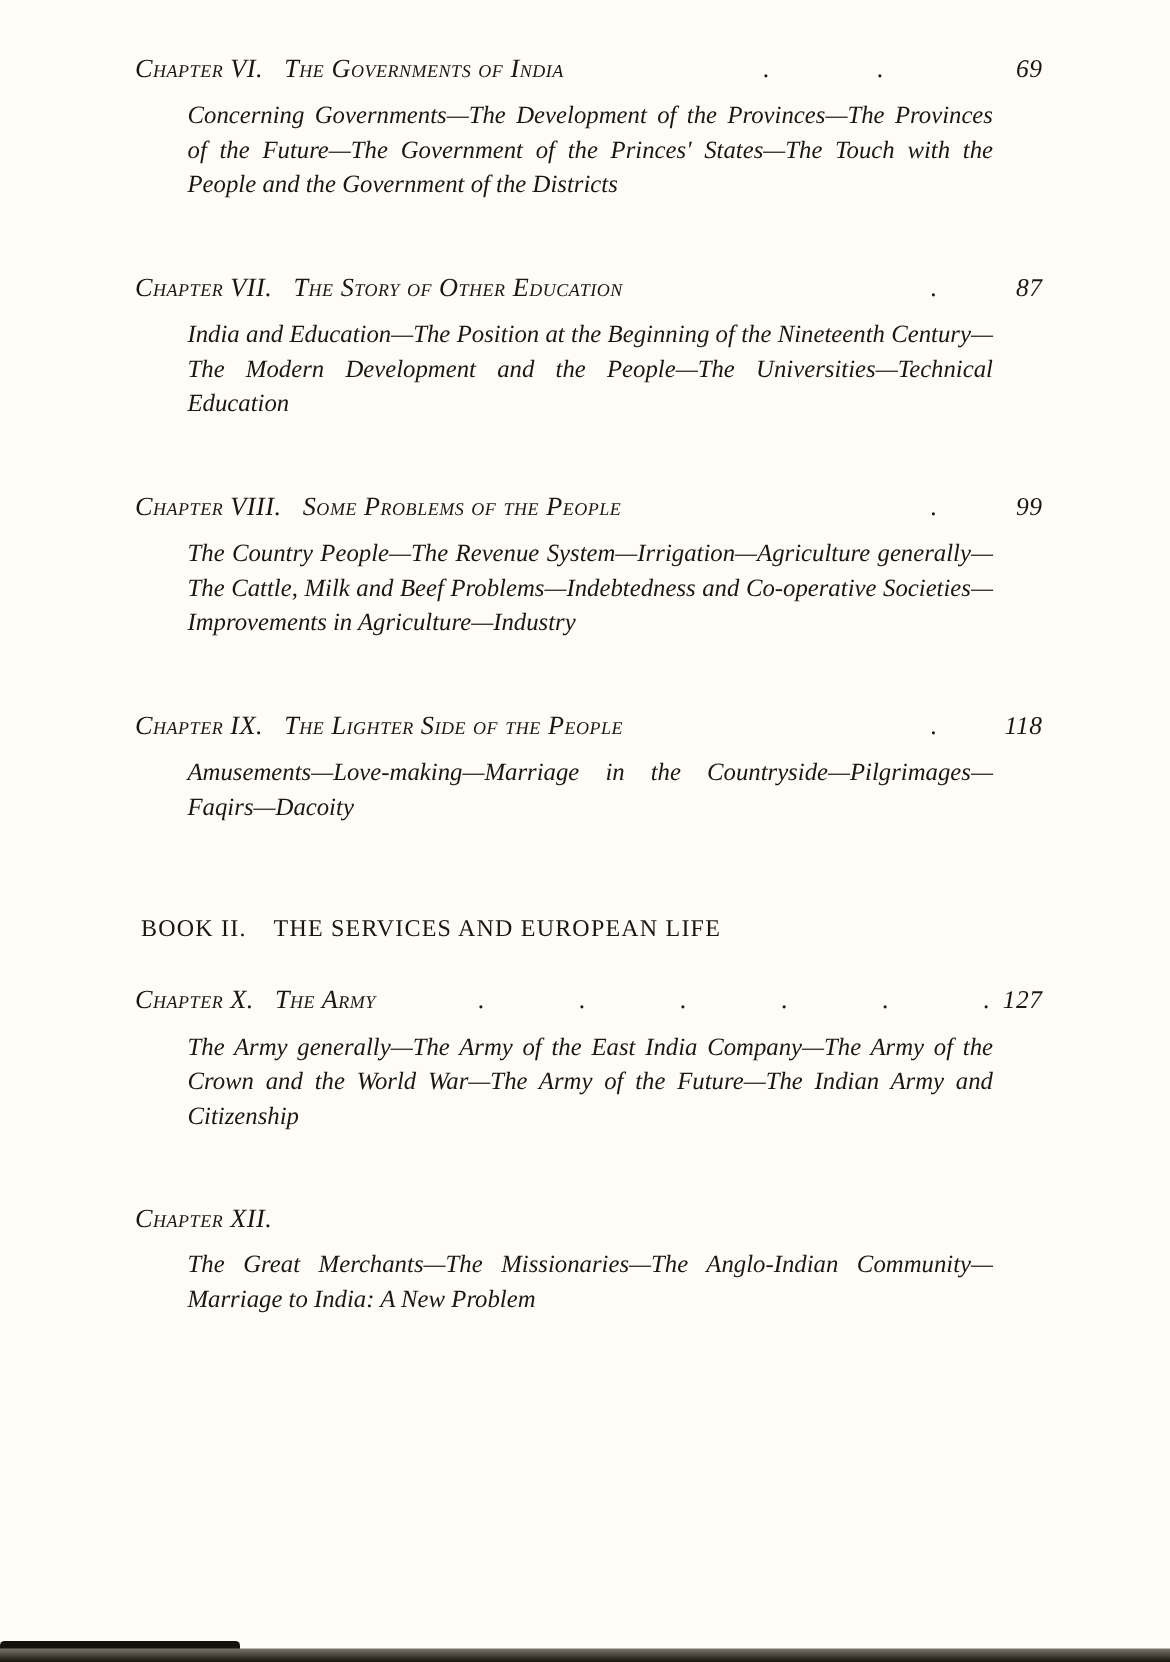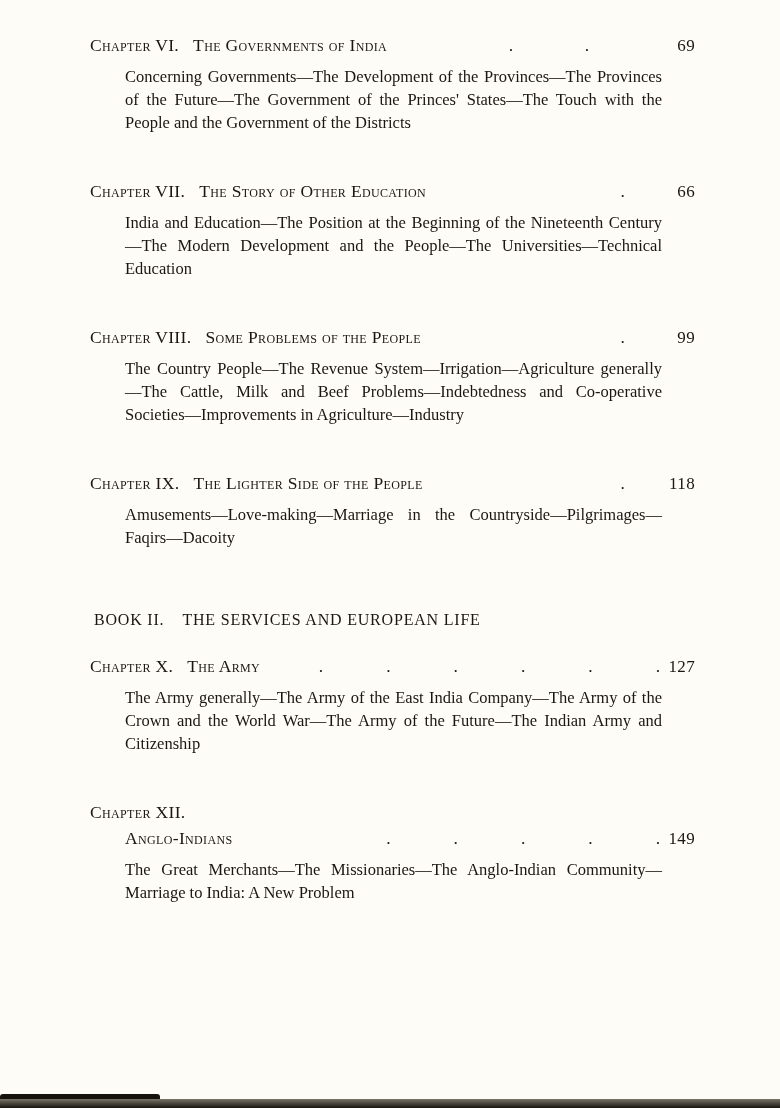--- a/index.html
+++ b/index.html
@@ -13,21 +13,21 @@
     width: 780px; height: 1108px;
     background: #fdfcf7;
     overflow: hidden;
     color: #1b1611;
   }
   .content {
     position: absolute;
     left: 90px; top: 34px;
     width: 605px;
   }
-  .entry { margin-bottom: 46px; }
+  .entry { margin-bottom: 46px; font-style: italic; }
   .heading {
     display: flex;
     align-items: baseline;
     font-size: 17.5px;
     line-height: 1.35;
     letter-spacing: 0.02em;
   }
   .sc { font-variant: small-caps; }
   .chapter { margin-right: 14px; white-space: nowrap; flex-shrink: 0; }
   .title { flex-shrink: 0; text-align: right; }
@@ -91,21 +91,21 @@
         <span class="pagenum">69</span>
       </div>
       <p class="desc">Concerning Governments—The Development of the Provinces—The Provinces of the Future—The Government of the Princes' States—The Touch with the People and the Government of the Districts</p>
     </div>
 
     <div class="entry">
       <div class="heading">
         <span class="sc chapter">Chapter VII.</span>
         <span class="sc title">The Story of Other Education</span>
         <span class="leader">.  </span>
-        <span class="pagenum">66</span>
+        <span class="pagenum">87</span>
       </div>
       <p class="desc">India and Education—The Position at the Beginning of the Nineteenth Century—The Modern Development and the People—The Universities—Technical Education</p>
     </div>
 
     <div class="entry">
       <div class="heading">
         <span class="sc chapter">Chapter VIII.</span>
         <span class="sc title">Some Problems of the People</span>
         <span class="leader">.  </span>
         <span class="pagenum">99</span>
@@ -136,25 +136,20 @@
         <span class="pagenum">127</span>
       </div>
       <p class="desc">The Army generally—The Army of the East India Company—The Army of the Crown and the World War—The Army of the Future—The Indian Army and Citizenship</p>
     </div>
 
 
     <div class="entry">
       <div class="heading">
         <span class="sc chapter">Chapter XII.</span>
       </div>
-      <div class="heading heading-cont">
-        <span class="sc title">Anglo-Indians</span>
-        <span class="leader">.    .    .    .    .</span>
-        <span class="pagenum">149</span>
-      </div>
       <p class="desc">The Great Merchants—The Missionaries—The Anglo-Indian Community—Marriage to India: A New Problem</p>
     </div>
 
   </div>
 
   <div class="scan-corner"></div>
   <div class="scan-bottom"></div>
 </div>
 
 </body></html>

